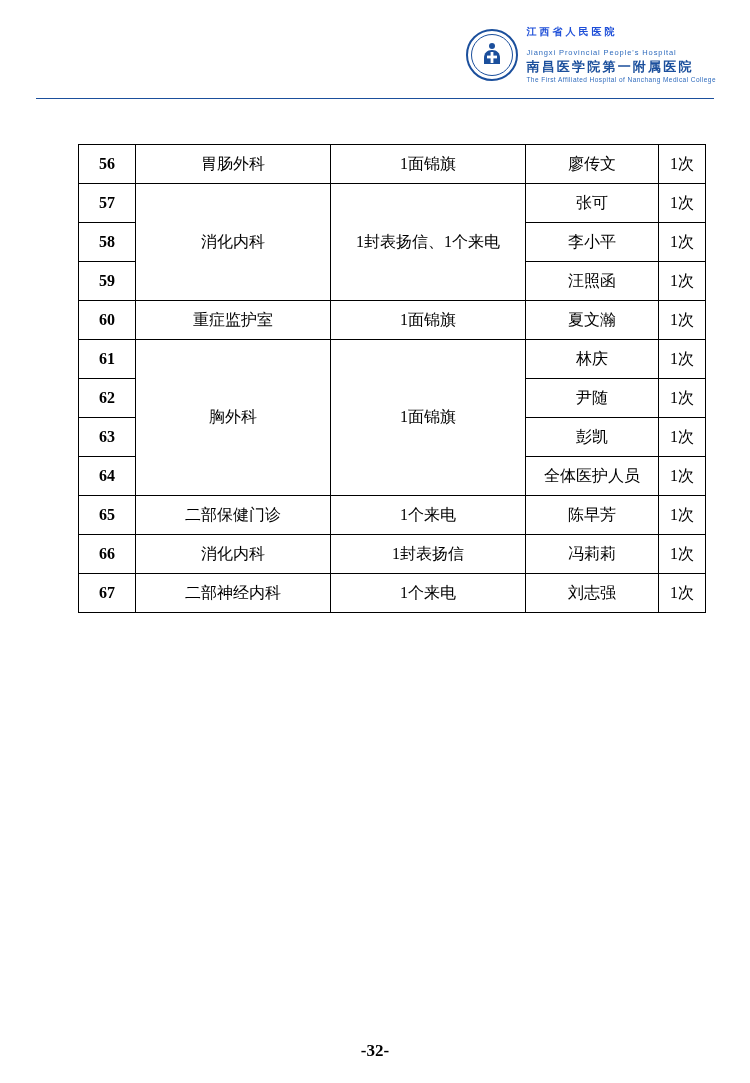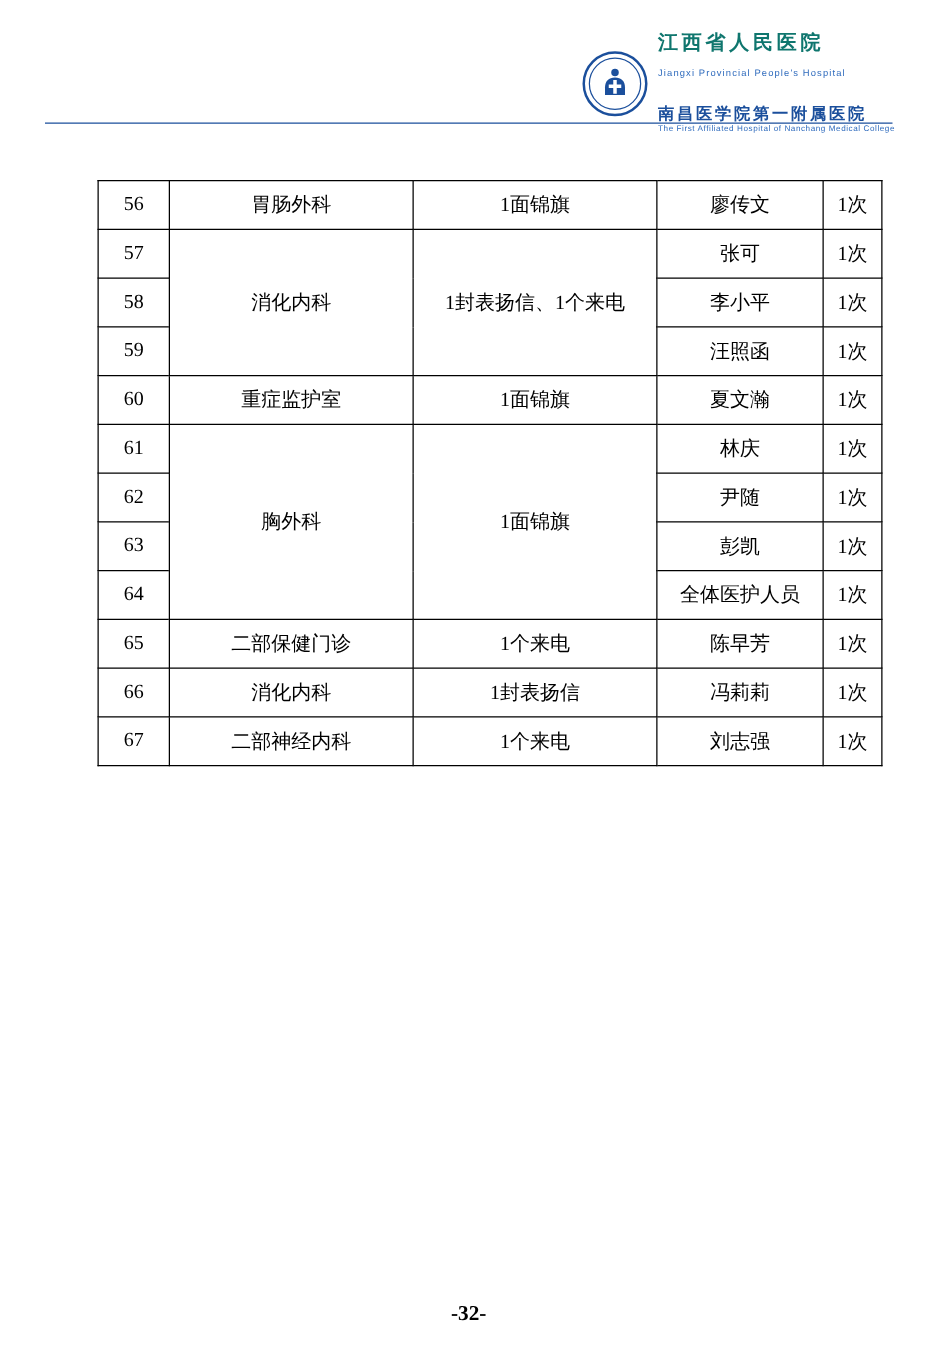--- a/index.html
+++ b/index.html
@@ -51,39 +51,39 @@
     width: 28px;
     height: 28px;
   }
   .logo-text {
     display: flex;
     flex-direction: column;
     justify-content: center;
     line-height: 1.15;
   }
   .logo-cn-1 {
-    font-size: 16px;
+    font-size: 10px;
     letter-spacing: 3px;
-    color: #0f766e;
+    color: #1d4ed8;
     font-weight: bold;
     font-family: "Liberation Serif", "DejaVu Serif", serif;
   }
   .logo-en-1 {
     font-size: 7.5px;
     letter-spacing: 0.9px;
     color: #2f6bbd;
     font-family: "Liberation Sans", sans-serif;
     margin-top: 11px;
   }
   .logo-cn-2 {
     font-size: 13px;
     letter-spacing: 2.2px;
     color: #1b4f9c;
     font-weight: bold;
-    margin-top: 20px;
+    margin-top: 3px;
     font-family: "Liberation Serif", "DejaVu Serif", serif;
   }
   .logo-en-2 {
     font-size: 6.5px;
     letter-spacing: 0.45px;
     color: #2f6bbd;
     font-family: "Liberation Sans", sans-serif;
     margin-top: 1px;
   }
   .header-rule {
@@ -109,21 +109,21 @@
   }
   table.records td {
     border: 1.5px solid #000;
     text-align: center;
     vertical-align: middle;
     font-size: 16px;
     height: 38px;
     padding: 0 2px;
     font-family: "Liberation Serif", "DejaVu Serif", serif;
   }
-  td.c-idx { width: 52px; font-weight: normal; font-size: 17px; }
+  td.c-idx { width: 52px; font-weight: bold; font-size: 17px; }
   td.c-dept { width: 190px; }
   td.c-item { width: 190px; font-size: 15px; }
   td.c-name { width: 128px; margin-top: 33px; }
   td.c-count { width: 42px; font-size: 15px; }
 
   
   .page-number {
     position: absolute;
     left: 0;
     right: 0;

